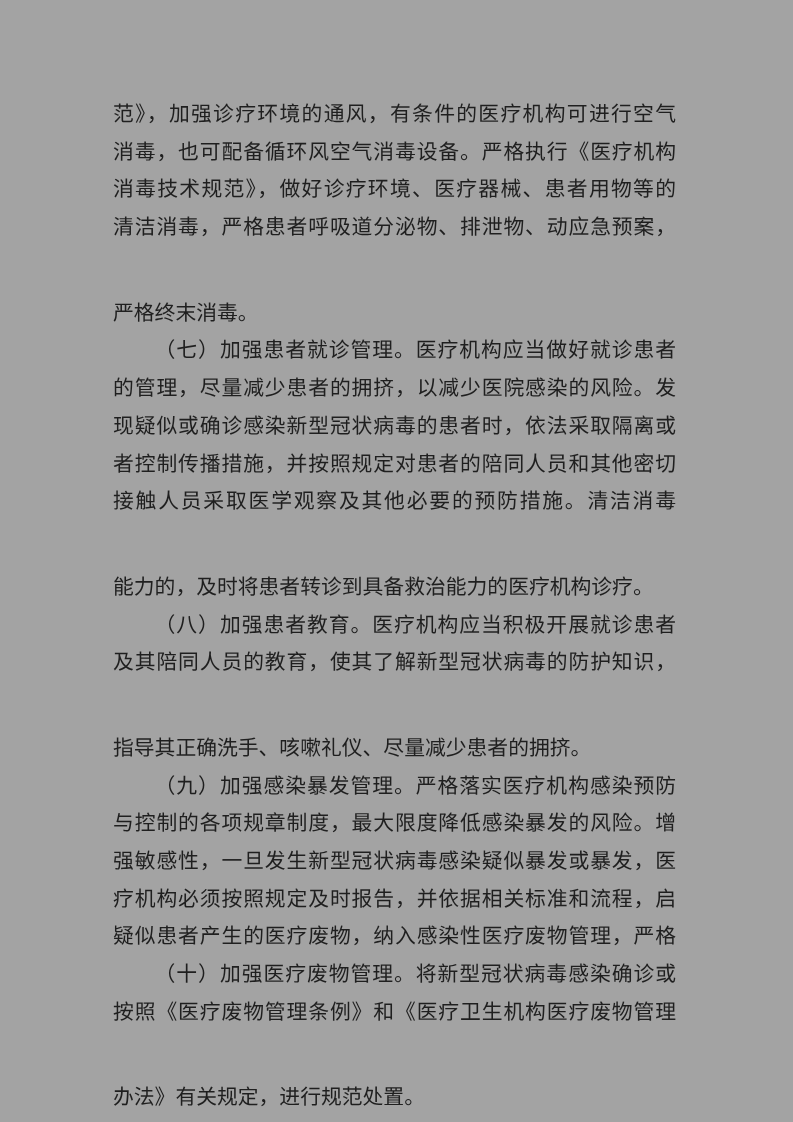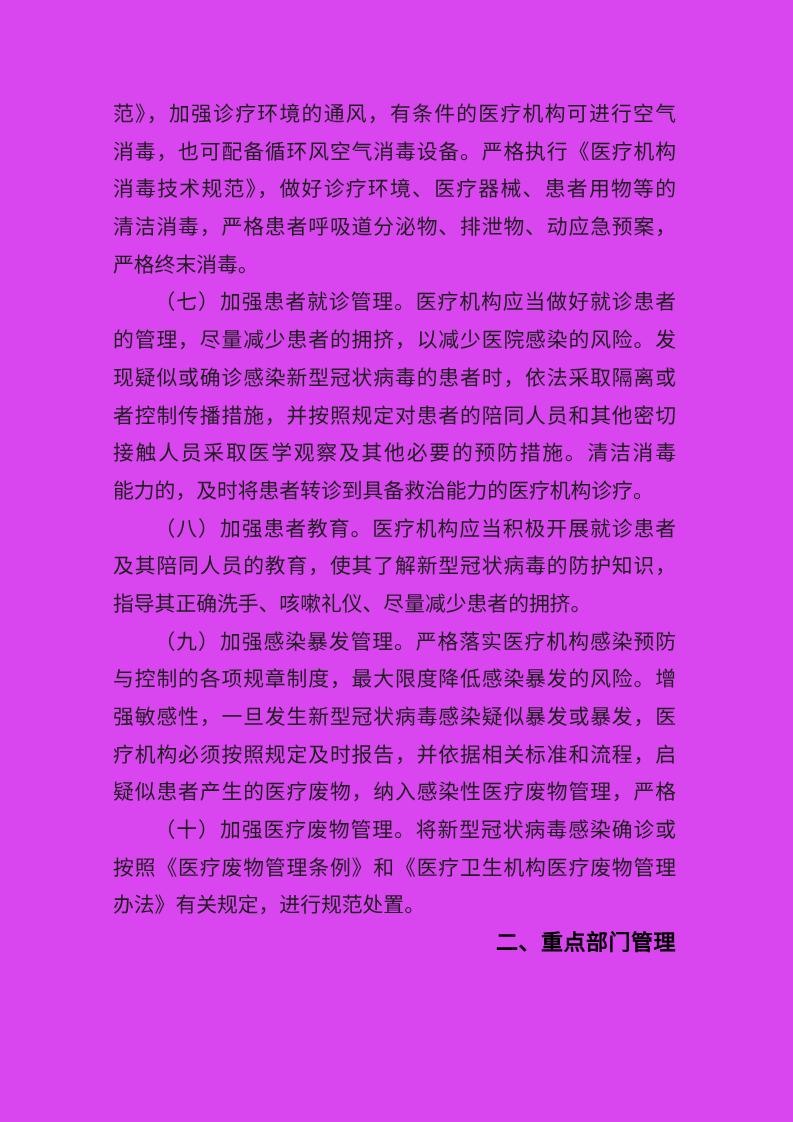--- a/index.html
+++ b/index.html
@@ -4,21 +4,21 @@
 <style>
   html, body {
     margin: 0;
     padding: 0;
     background: #ffffff;
   }
   .page {
     position: relative;
     width: 793px;
     height: 1122px;
-    background: #d946ef;
+    background: #a3a3a3;
     overflow: hidden;
   }
   .textblock {
     position: absolute;
     left: 113px;
     top: 95px;
     width: 563px;
     color: #1f1f1f;
     font-family: "Liberation Serif", "DejaVu Serif", serif;
     font-size: 20.8px;
@@ -31,20 +31,21 @@
   }
   .line {
     text-align: justify;
     text-align-last: justify;
     text-justify: inter-character;
     height: 37.7px;
     overflow: visible;
   }
   .line.last {
     text-align-last: left;
+    margin-top: 48px;
   }
   .line.indent {
     padding-left: 41.6px; 
   }
   .section-heading {
     padding-left: 50px;
     font-family: "Liberation Sans", "DejaVu Sans", sans-serif;
     font-weight: bold;
     color: #000000;
     font-size: 22px;

